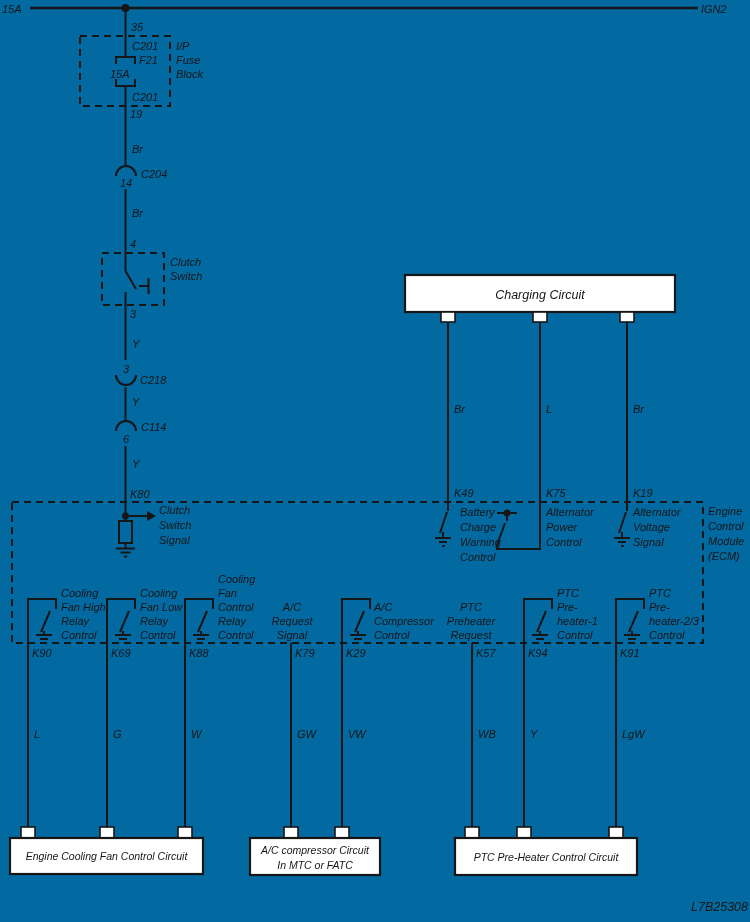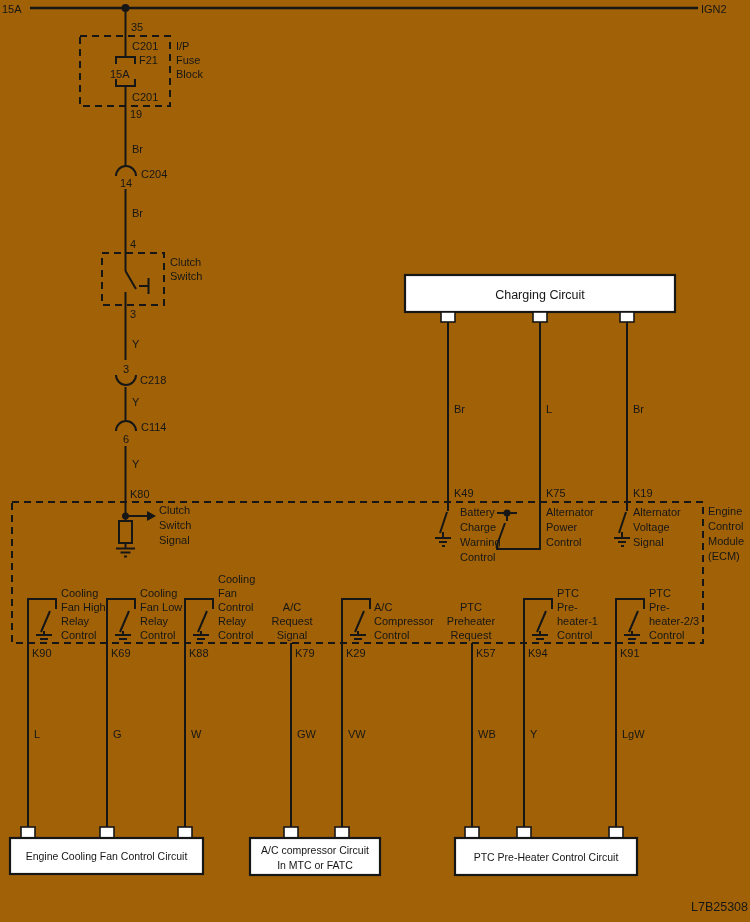--- a/index.html
+++ b/index.html
@@ -1,16 +1,16 @@
 <!DOCTYPE html>
 <html><head>
 <meta charset="utf-8">
 <style>
   html,body{margin:0;padding:0;background:#ffffff;}
-  .page{position:relative;width:750px;height:922px;background:#a16207;overflow:hidden;}
+  .page{position:relative;width:750px;height:922px;background:#0369a1;overflow:hidden;font-style:italic;}
   svg{display:block;}
   svg text{font-family:"Liberation Sans",sans-serif;font-size:11px;fill:#161616;}
   .w{stroke:#161616;stroke-width:2;fill:none;}
   .w3{stroke:#161616;stroke-width:2.4;fill:none;}
   .dash{stroke:#161616;stroke-width:2;fill:none;stroke-dasharray:7 5;}
   .box{stroke:#161616;stroke-width:2.2;fill:#ffffff;}
   .term{stroke:#161616;stroke-width:1.6;fill:#ffffff;}
   .blk{fill:#161616;stroke:none;}
   .mid{text-anchor:middle;}
   .end{text-anchor:end;}

